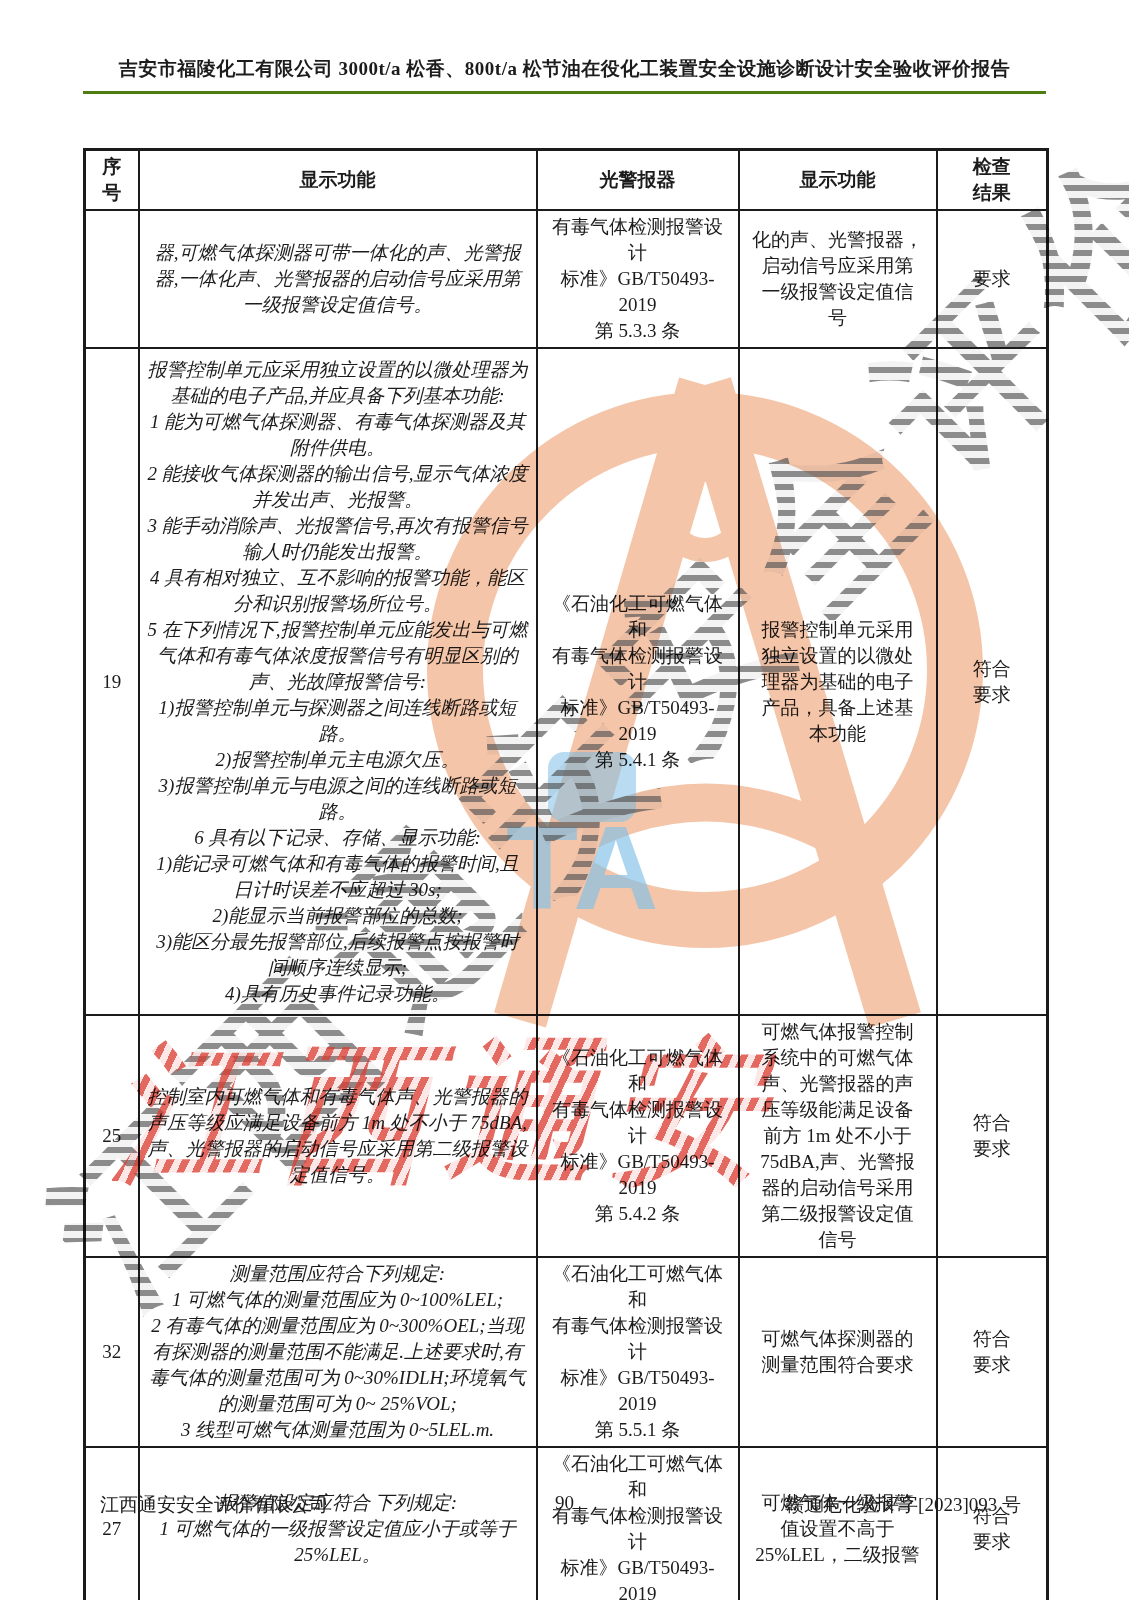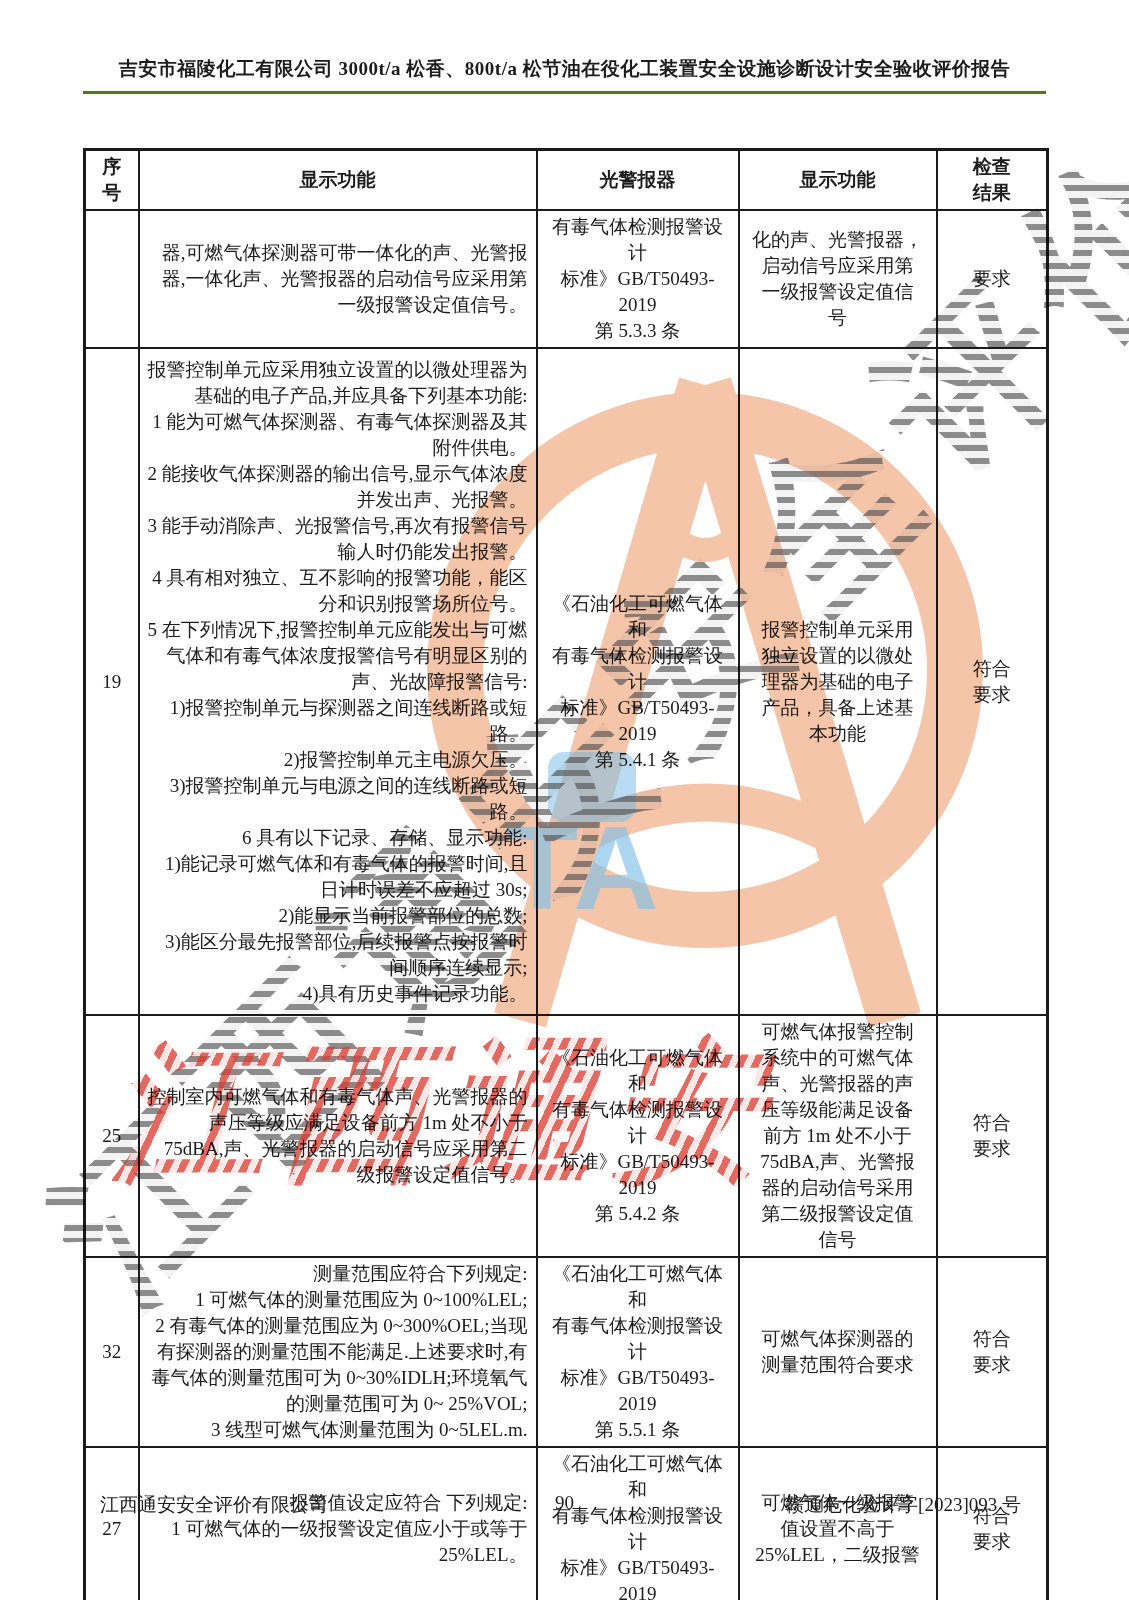--- a/index.html
+++ b/index.html
@@ -32,21 +32,21 @@
     border:2px solid #1b1b1b;
     padding:3px 8px;
     white-space:pre-line;
     overflow:hidden;
     line-height:26px;
     vertical-align:middle;
   }
   table.check-table{border:3px solid #1b1b1b;}
   th{font-weight:bold;text-align:center;line-height:25px;}
   .c-center{text-align:center;}
-  .c-left{text-align:right;}
+  .c-left{text-align:center;font-style:italic;}
   .v-top{vertical-align:top;}
   .lh-lg{line-height:33px;}
   .lh-md{line-height:31px;}
   .lh-sit25{line-height:24px;}
   tr.h-head{height:57px;}
   tr.h-cont{height:103px;}
   tr.h-24{height:667px;}
   tr.h-25{height:230px;}
   tr.h-26{height:177px;}
   tr.h-27{height:100px;}

